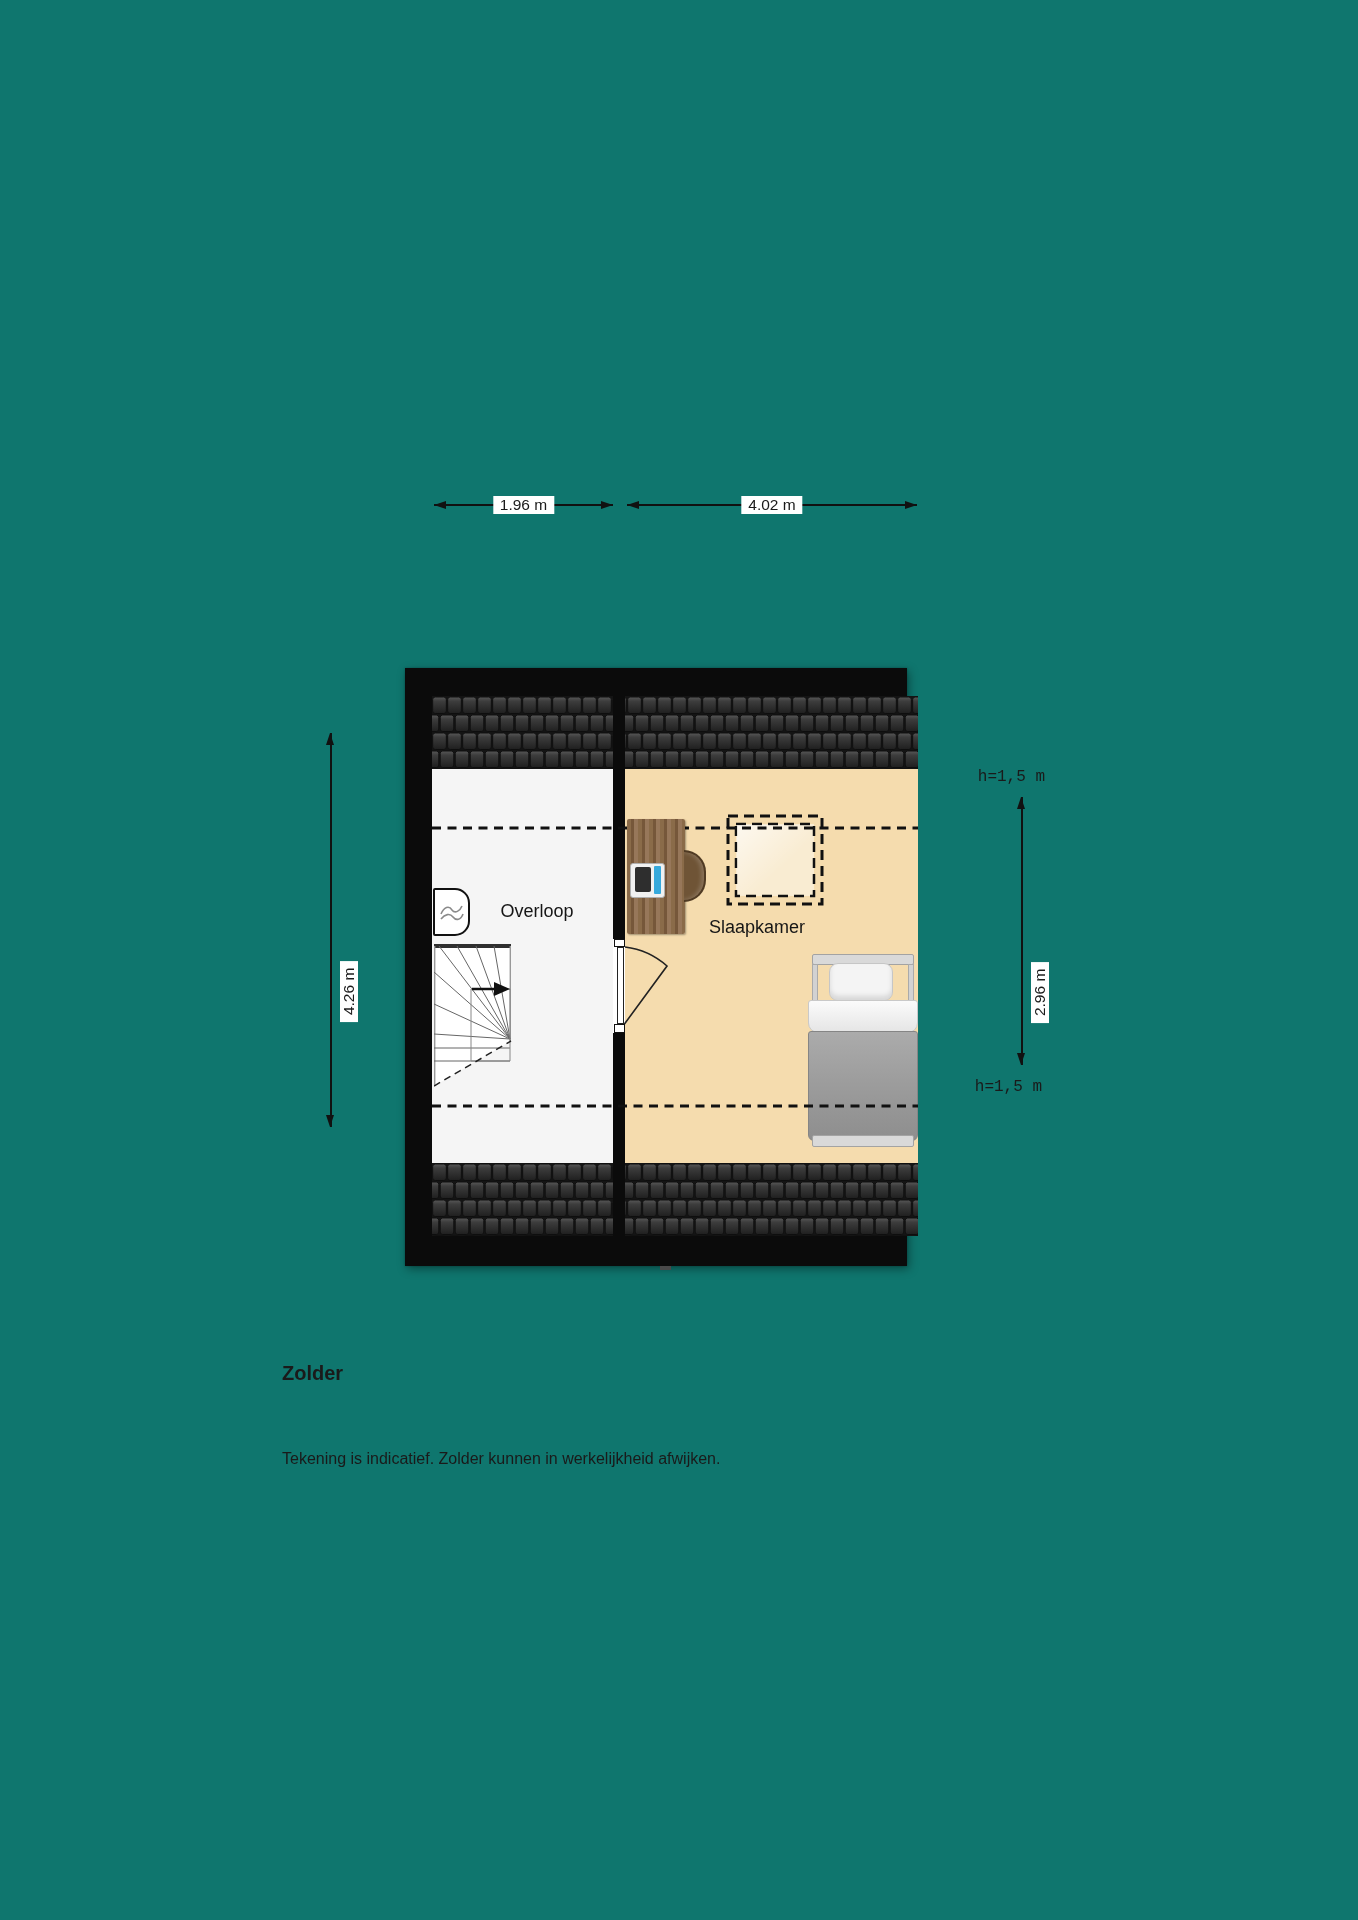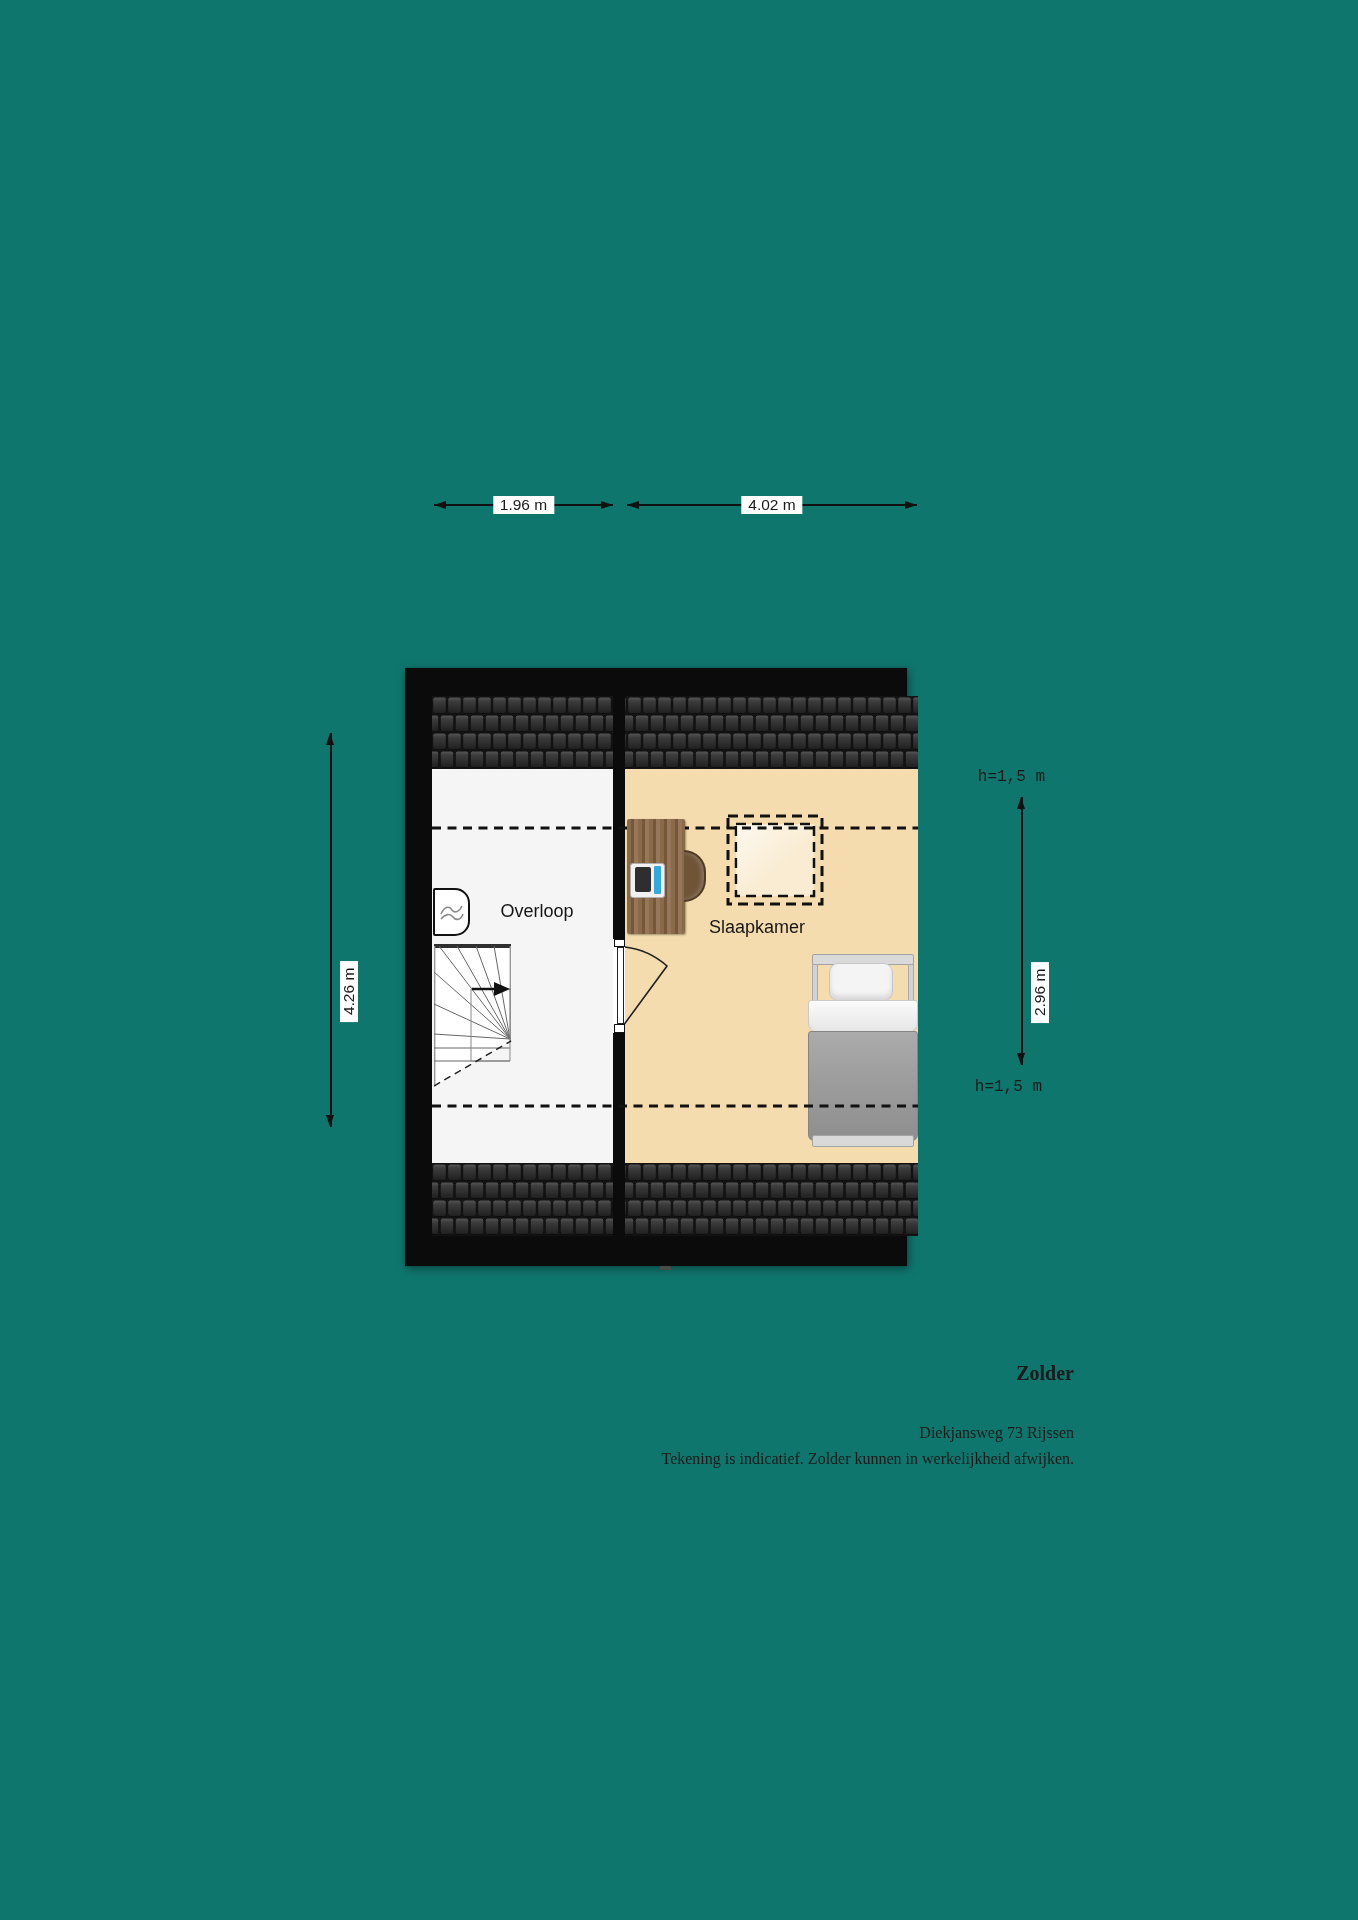--- a/index.html
+++ b/index.html
@@ -73,21 +73,21 @@
   .arr-r{right:0;top:1.5px;border-top:4.5px solid transparent;border-bottom:4.5px solid transparent;border-left:12px solid var(--line,#111);}
   .arr-u{top:0;left:1.25px;border-left:4.5px solid transparent;border-right:4.5px solid transparent;border-bottom:12px solid var(--line,#111);}
   .arr-d{bottom:0;left:1.25px;border-left:4.5px solid transparent;border-right:4.5px solid transparent;border-top:12px solid var(--line,#111);}
   .dlabel{position:absolute;left:50%;top:6px;transform:translate(-50%,-50%);background:#fff;padding:0 7px;
           font-size:15.5px;white-space:nowrap;}
   .dlabel-v{position:absolute;left:6px;top:50%;transform:translate(-50%,-50%) ;background:#fff;padding:7px 0;
           font-size:15.5px;white-space:nowrap;writing-mode:vertical-rl;rotate:180deg;}
   .hlabel{position:absolute;font-size:16px;text-align:right;white-space:nowrap;font-family:Liberation Mono, monospace;}
 
   
-  .footer{position:absolute;left:294px;width:780px;text-align:right;font-family:Liberation Serif, serif;}
+  .footer{position:absolute;left:282px;width:780px;text-align:left;}
   .f-title{position:absolute;left:0;width:100%;top:0;font-size:20px;font-weight:bold;}
   .f-addr{position:absolute;left:0;width:100%;top:62px;font-size:16px;}
   .f-disc{position:absolute;left:0;width:100%;top:88px;font-size:16px;}
 </style>
 </head>
 <body>
 
 <svg width="0" height="0" style="position:absolute" aria-hidden="true">
   <defs>
     <linearGradient id="tileGrad" x1="0" y1="0" x2="0" y2="1">
@@ -215,17 +215,16 @@
     <div class="door-leaf"></div>
     <div class="jamb jamb-t"></div>
     <div class="jamb jamb-b"></div>
 
     <div class="room-label label-overloop">Overloop</div>
     <div class="room-label label-slaapkamer">Slaapkamer</div>
   </div>
 
   <div class="footer" style="top:1362px;height:120px">
     <div class="f-title">Zolder</div>
-    <div class="f-addr">Diekjansweg 73 Rijssen</div>
     <div class="f-disc">Tekening is indicatief. Zolder kunnen in werkelijkheid afwijken.</div>
   </div>
 
 </div>
 
 </body></html>

